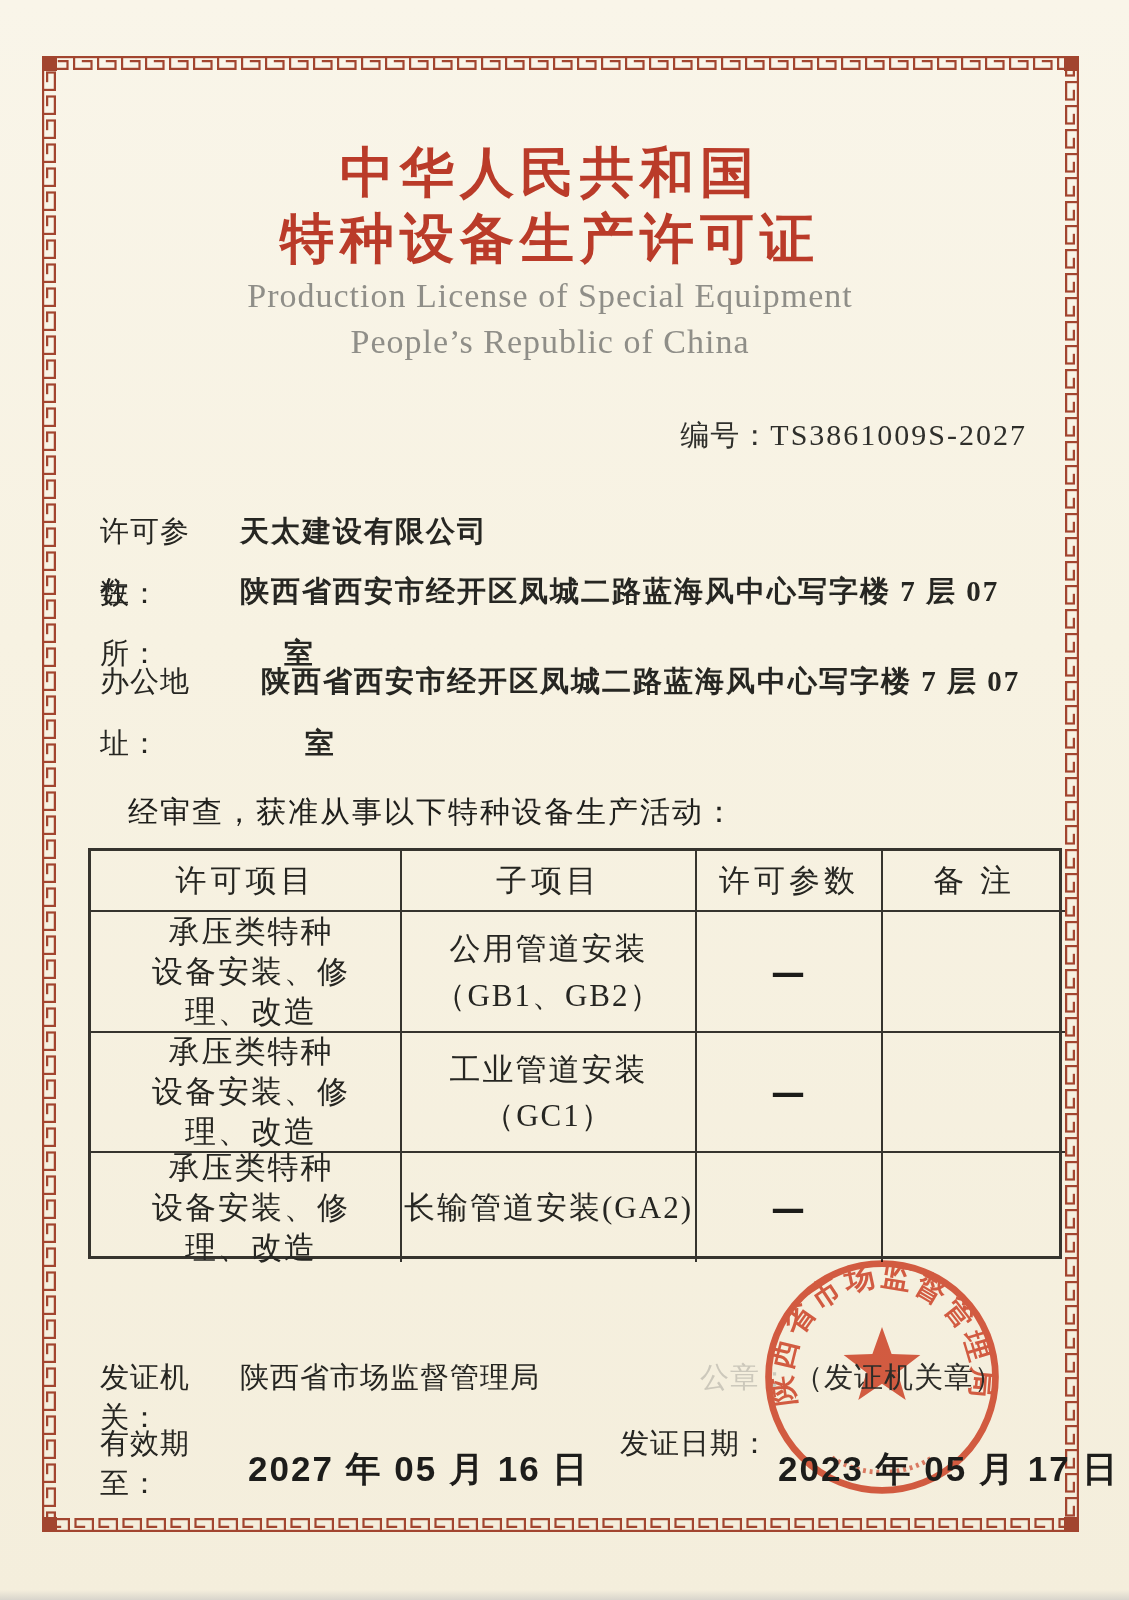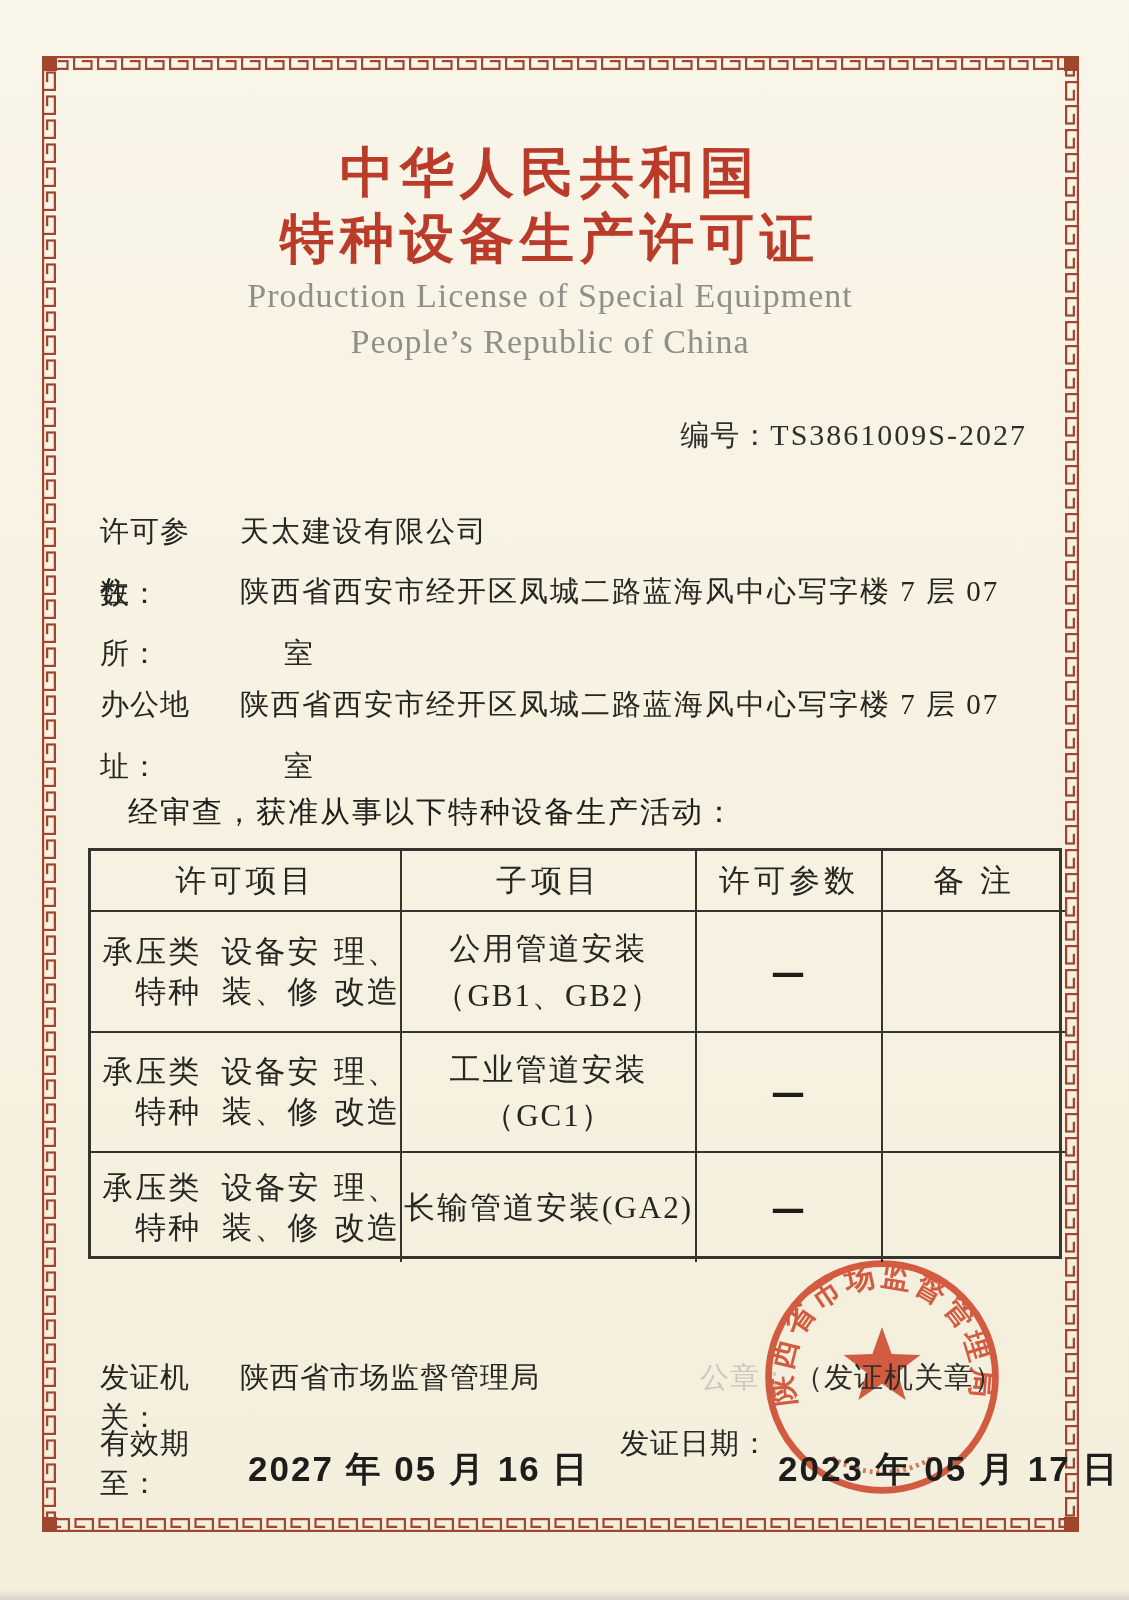--- a/index.html
+++ b/index.html
@@ -9,34 +9,34 @@
     font-family:"Liberation Serif","DejaVu Serif",serif;color:#262622;
   }
   .border-svg{position:absolute;left:0;top:0;}
   .title-block{position:absolute;left:0;top:140px;width:1100px;text-align:center;}
   .title-cn{font-size:54px;line-height:66px;font-weight:bold;color:#ba3b29;letter-spacing:6px;}
   .title-en{font-size:34px;line-height:44px;color:#8f8e88;letter-spacing:1px;margin-top:2px;}
   .license-no{position:absolute;top:416px;right:102px;font-size:29px;letter-spacing:1px;color:#2f2f2b;}
   .license-no .num{font-size:30px;letter-spacing:2px;}
   .field{position:absolute;left:100px;font-size:29px;line-height:62px;display:flex;align-items:flex-start;}
   .flabel{display:inline-block;width:140px;flex:0 0 140px;letter-spacing:1px;}
-  .fvalue{width:800px;letter-spacing:2px;}
+  .fvalue{width:800px;letter-spacing:2px;font-weight:bold;}
   .fvalue .cont{margin-left:44px;}
   .intro{position:absolute;left:128px;top:792px;font-size:30px;letter-spacing:2px;color:#1f1f1c;}
   .license-table{
     position:absolute;left:88px;top:848px;width:974px;height:411px;
     display:grid;grid-template-columns:309px 295px 186px 184px;grid-template-rows:59px 121px 120px 111px;
     border:3px solid #36342e;box-sizing:border-box;
   }
   .cell{border-left:2px solid #36342e;border-top:2px solid #36342e;box-sizing:border-box;
         display:flex;align-items:center;justify-content:center;font-size:31px;letter-spacing:2px;}
   .cell.c0{border-left:none;}
   .cell.r0{border-top:none;}
   .hcell{letter-spacing:4px;}
-  .item-cell{flex-direction:row;line-height:40px;text-align:right;padding-left:11px;}
+  .item-cell{flex-direction:column;line-height:40px;text-align:right;padding-left:11px;}
   .sub-2line{flex-direction:column;justify-content:space-between;padding:16px 0 14px 0;text-align:right;}
   .param{font-family:"DejaVu Sans",sans-serif;font-size:34px;font-weight:bold;color:#1c1c19;}
   .stamp{position:absolute;left:757px;top:1252px;mix-blend-mode:multiply;opacity:.87;}
   .frow{position:absolute;font-size:29px;letter-spacing:1px;display:flex;align-items:flex-start;}
   .authority-row{left:100px;top:1358px;}
   .seal-note-row{left:676px;top:1358px;}
   .seal-note-label{color:#ccc8bb;margin-left:24px;}
   .seal-note{color:#2c2c28;margin-left:4px;}
   .valid-row{left:100px;top:1424px;}
   .issue-row{left:620px;top:1424px;}
@@ -93,21 +93,21 @@
   </div>
 
   <div class="field" style="top:560px;">
     <span class="flabel">住　　所：</span>
     <div class="fvalue">
       <div>陕西省西安市经开区凤城二路蓝海风中心写字楼 7 层 07</div>
       <div class="cont">室</div>
     </div>
   </div>
 
-  <div class="field" style="top:673px;">
+  <div class="field" style="top:650px;gap:21px;">
     <span class="flabel">办公地址：</span>
     <div class="fvalue">
       <div>陕西省西安市经开区凤城二路蓝海风中心写字楼 7 层 07</div>
       <div class="cont">室</div>
     </div>
   </div>
 
   <div class="intro">经审查，获准从事以下特种设备生产活动：</div>
 
   <div class="license-table">

